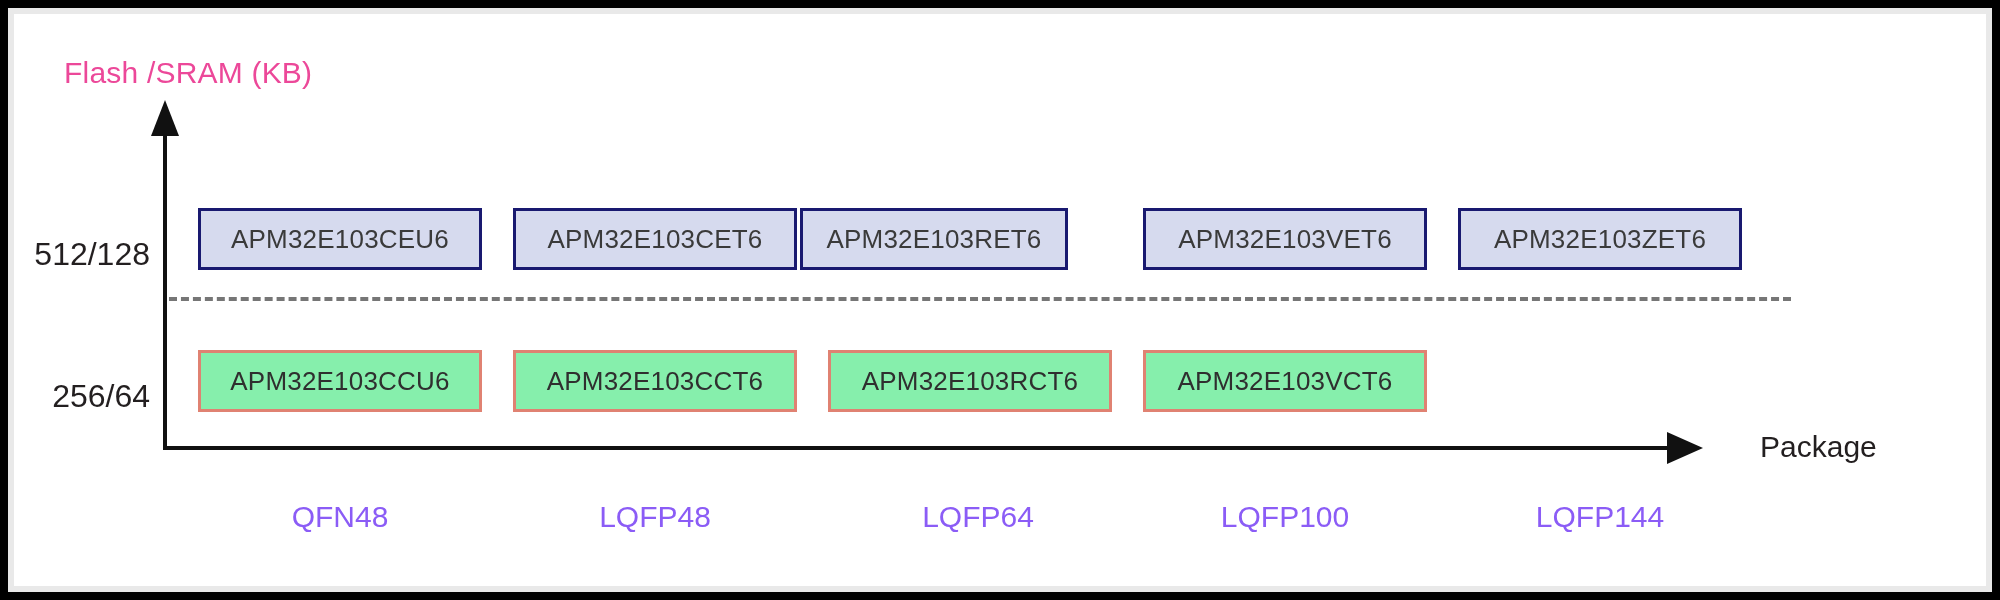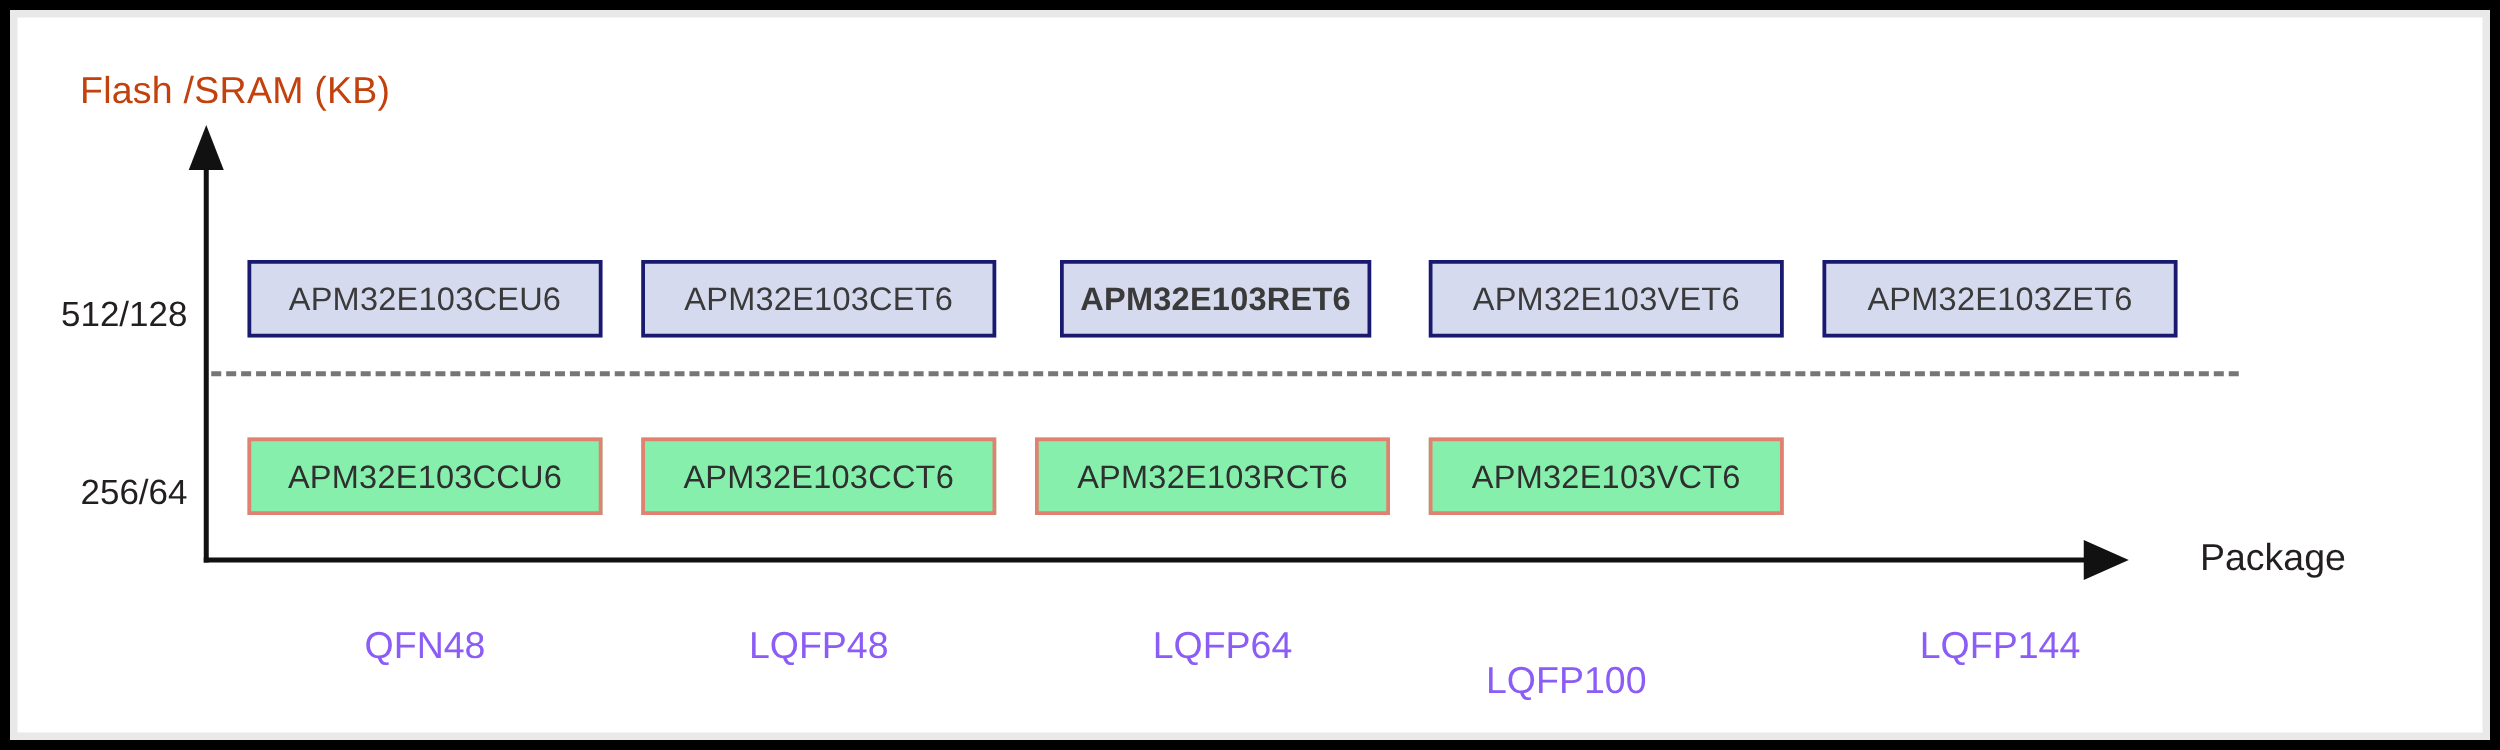--- a/index.html
+++ b/index.html
@@ -79,38 +79,38 @@
     border-top: 16px solid transparent;
     border-bottom: 16px solid transparent;
     border-left: 36px solid #111111;
   }
 
   .axis-title-y {
     position: absolute;
     left: 50px;
     top: 42px;
     font-size: 30px;
-    color: #c2410c;
+    color: #ec4899;
     white-space: nowrap;
     letter-spacing: 0.2px;
   }
   .axis-title-x {
     position: absolute;
     left: 1706px;
     top: 416px;
     font-size: 30px;
     color: #231f20;
     white-space: nowrap;
     margin-left: 40px;
   }
   .y-tick-label {
     position: absolute;
     width: 130px;
     text-align: right;
-    font-size: 28px;
+    font-size: 32px;
     color: #231f20;
     white-space: nowrap;
   }
   .y-tick-hi { left: 6px;  top: 222px; }
   .y-tick-lo { left: 6px;  top: 364px; }
 
   
   .divider {
     position: absolute;
     left: 155px;
@@ -169,33 +169,33 @@
     <div class="y-axis-arrow"></div>
     <div class="y-axis-line"></div>
 
     <div class="y-tick-label y-tick-hi">512/128</div>
     <div class="y-tick-label y-tick-lo">256/64</div>
 
     <div class="divider"></div>
 
     <div class="chip row-hi" style="left:184px;width:284px;">APM32E103CEU6</div>
     <div class="chip row-hi" style="left:499px;width:284px;">APM32E103CET6</div>
-    <div class="chip row-hi" style="left:834px;width:249px;font-weight:bold;">APM32E103RET6</div>
+    <div class="chip row-hi" style="left:786px;width:268px;">APM32E103RET6</div>
     <div class="chip row-hi" style="left:1129px;width:284px;">APM32E103VET6</div>
     <div class="chip row-hi" style="left:1444px;width:284px;">APM32E103ZET6</div>
 
     <div class="chip row-lo" style="left:184px;width:284px;">APM32E103CCU6</div>
     <div class="chip row-lo" style="left:499px;width:284px;">APM32E103CCT6</div>
     <div class="chip row-lo" style="left:814px;width:284px;">APM32E103RCT6</div>
     <div class="chip row-lo" style="left:1129px;width:284px;">APM32E103VCT6</div>
 
     <div class="x-axis-line"></div>
     <div class="x-axis-arrow"></div>
     <div class="axis-title-x">Package</div>
 
     <div class="x-cat" style="left:184px;width:284px;">QFN48</div>
     <div class="x-cat" style="left:499px;width:284px;">LQFP48</div>
     <div class="x-cat" style="left:822px;width:284px;">LQFP64</div>
-    <div class="x-cat" style="left:1097px;width:284px;margin-top:28px;">LQFP100</div>
+    <div class="x-cat" style="left:1129px;width:284px;">LQFP100</div>
     <div class="x-cat" style="left:1444px;width:284px;">LQFP144</div>
 
   </div>
 </div>
 
 </body></html>

